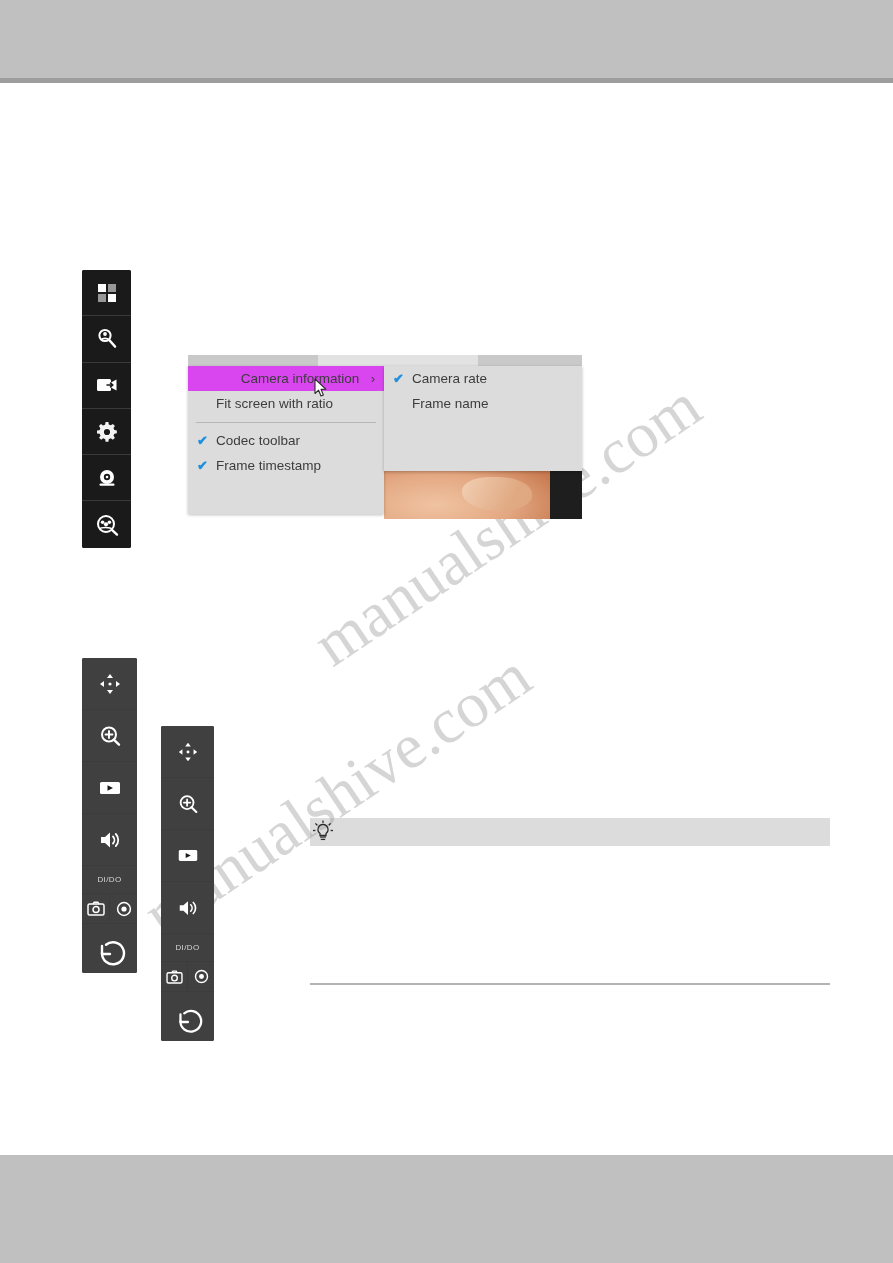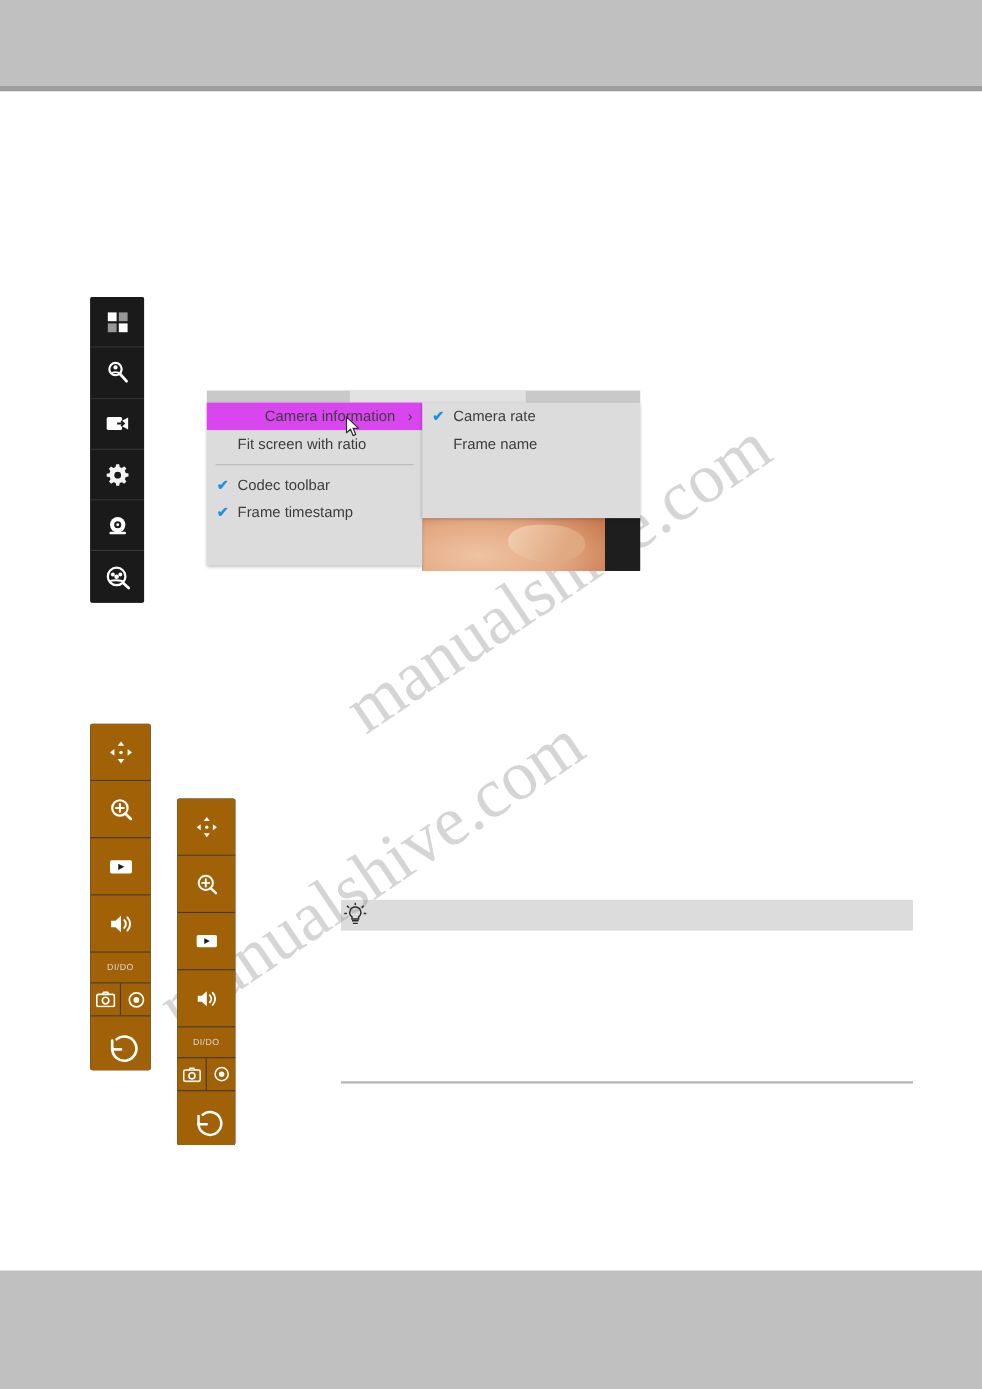--- a/index.html
+++ b/index.html
@@ -99,21 +99,21 @@
     overflow: hidden;
   }
   .rail-ptz-b {
     left: 161px; top: 726px;
     width: 53px; height: 315px;
     border-radius: 2px;
     overflow: hidden;
   }
   .ptz-cell {
     position: relative;
-    background: #a16207;
+    background: #404040;
     border-bottom: 1px solid #3c3c3c;
     box-sizing: border-box;
     display: flex; align-items: center; justify-content: center;
   }
   .ptz-cell:last-child { border-bottom: none; }
   .ptz-h52 { height: 52px; }
   .ptz-h28 { height: 28px; }
   .ptz-h30 { height: 30px; }
   .ptz-h60 { height: 60px; }
   .dido-label {

